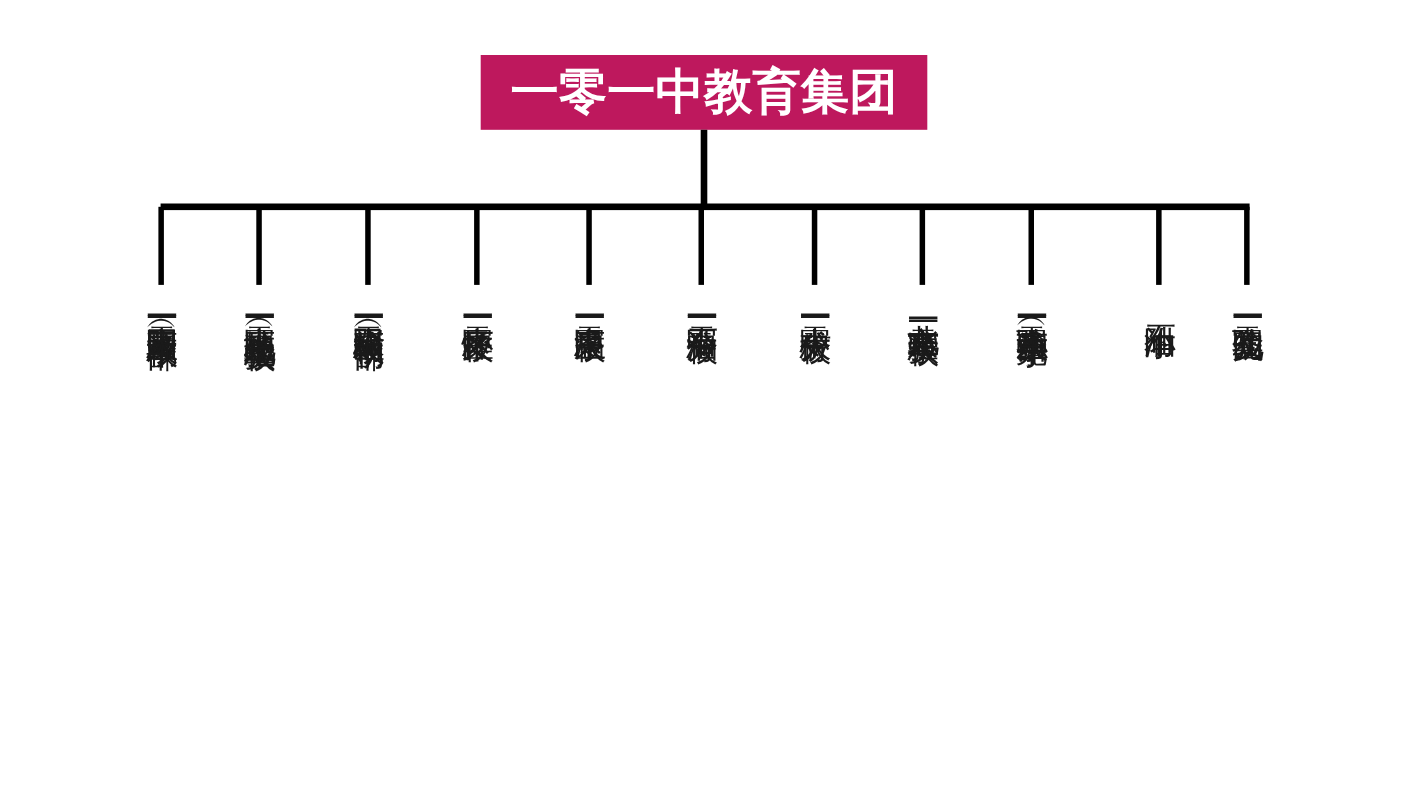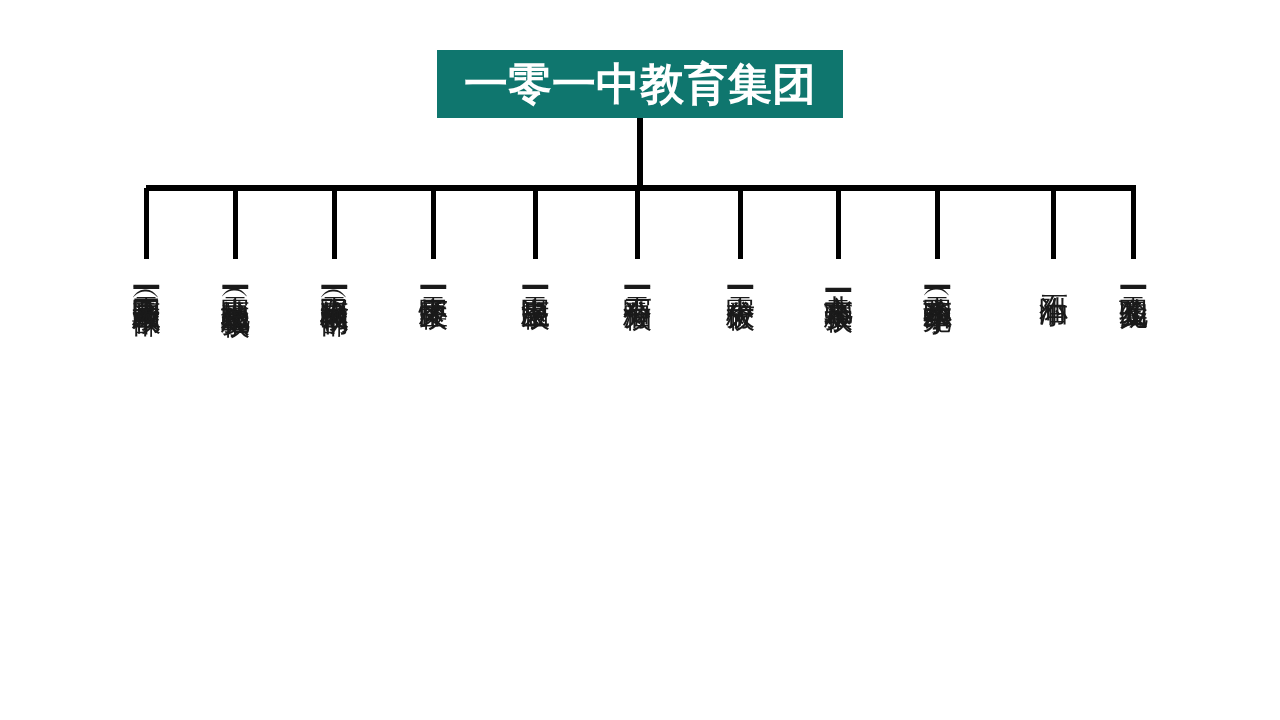--- a/index.html
+++ b/index.html
@@ -17,21 +17,21 @@
     font-family: "Liberation Sans", "DejaVu Sans", sans-serif;
   }
 
   
   .root-box {
     position: absolute;
     left: 437px;
     top: 50px;
     width: 406px;
     height: 68px;
-    background: #0f766e;
+    background: #be185d;
     display: flex;
     align-items: center;
     justify-content: center;
     box-sizing: border-box;
   }
   .root-label {
     color: #ffffff;
     font-size: 44px;
     font-weight: bold;
     line-height: 1;

